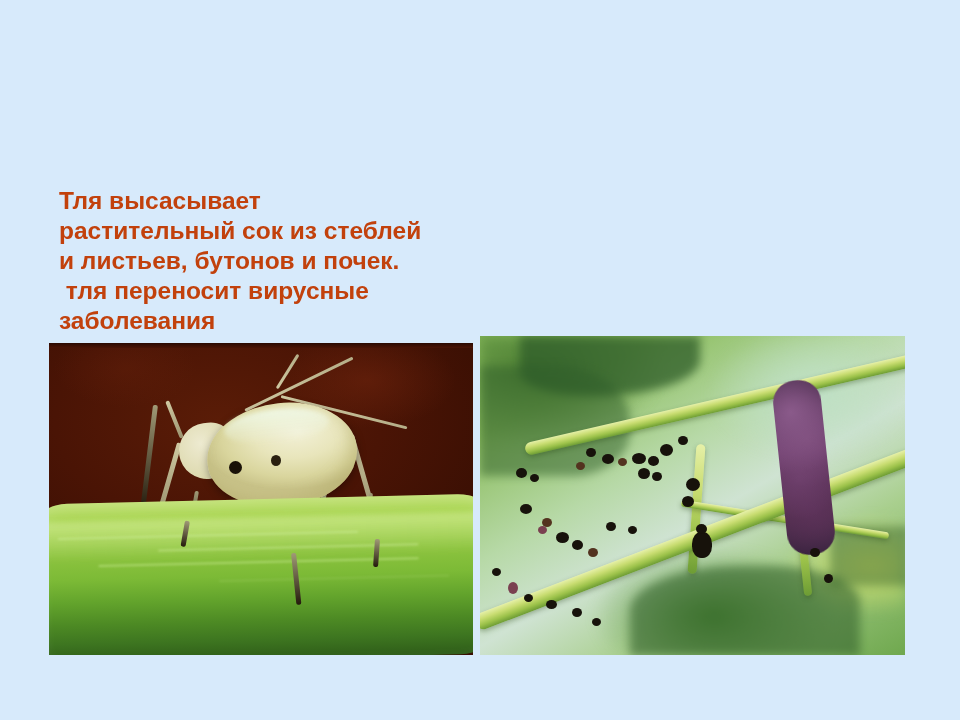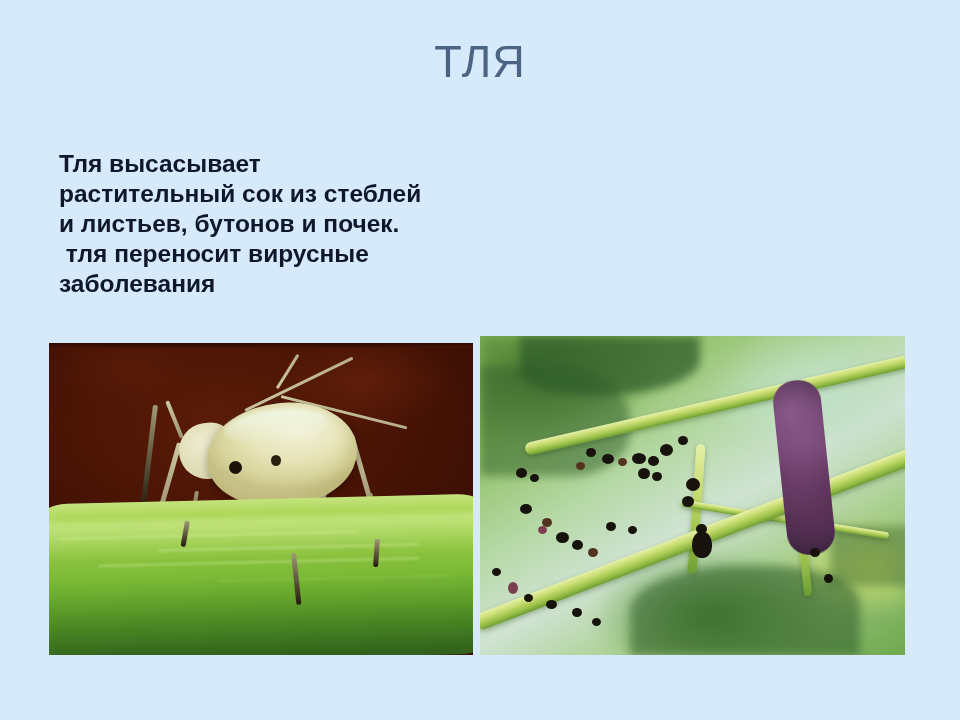--- a/index.html
+++ b/index.html
@@ -32,22 +32,23 @@
     line-height: 1.05;
     color: #4c6party;
     color: #4c6484;
     letter-spacing: 1px;
   }
 
   
   .body-text {
     position: absolute;
     font-weight: bold;
-    color: #0f172a;
+    color: #c2410c;
     white-space: pre-wrap;
+    margin-top: 37px;
   }
   .text-left {
     left: 59px;
     top: 149px;
     width: 420px;
     font-size: 24.5px;
     line-height: 30px;
   }
   .text-right {
     left: 499px;
@@ -291,21 +292,20 @@
   }
   .bug-dk { background: #17120b; }
   .bug-br { background: #53331f; }
   .bug-pk { background: #7a4050; }
 </style>
 </head>
 <body>
 
 <div class="slide">
 
-  <div class="slide-title">ТЛЯ</div>
 
   <div class="body-text text-left">Тля высасывает
 растительный сок из стеблей
 и листьев, бутонов и почек.
  тля переносит вирусные
 заболевания</div>
 
 
   <div class="photo photo-aphid">
     <div class="aphid-bg"></div>

